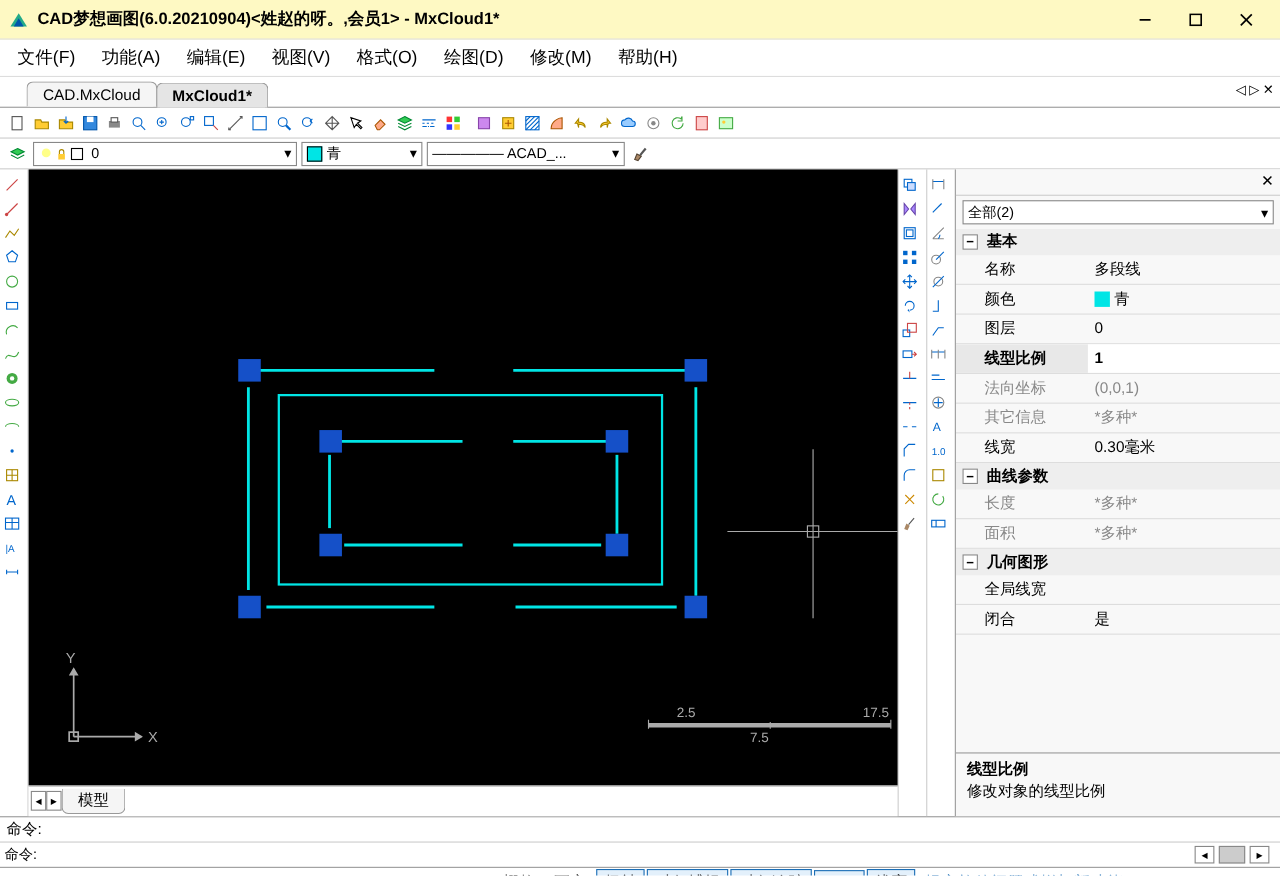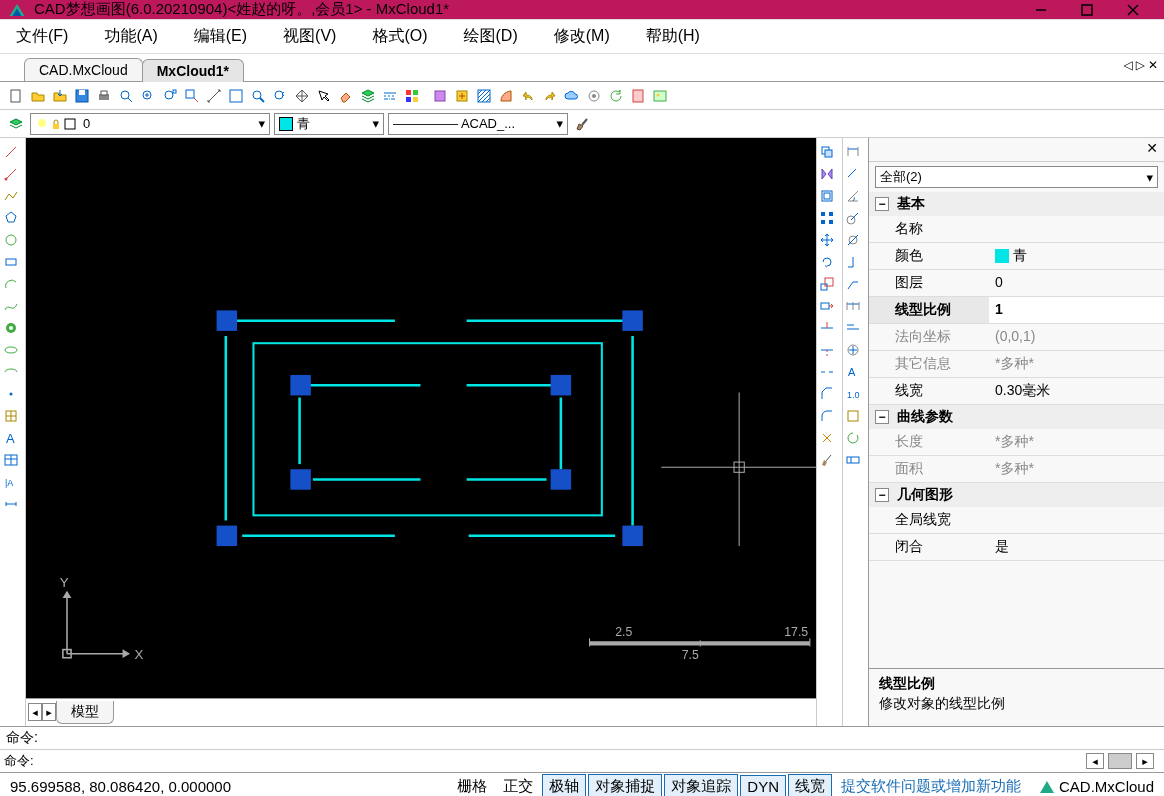--- a/index.html
+++ b/index.html
@@ -1,25 +1,25 @@
 <!DOCTYPE html>
 <html><head>
 <meta charset="utf-8">
 <style>
   * { box-sizing: border-box; margin: 0; padding: 0; font-family: "Microsoft YaHei", "SimSun", sans-serif; }
   body { width: 1164px; height: 796px; background: #fff; overflow: hidden; font-size: 14px; color: #000; }
   
   
-  .titlebar { height: 20px; display: flex; align-items: center; padding: 0 8px; background: #be185d; border-bottom: 1px solid #e0e0e0; }
+  .titlebar { height: 36px; display: flex; align-items: center; padding: 0 8px; background: #fef9c3; border-bottom: 1px solid #e0e0e0; font-weight: bold; }
   .titlebar .logo { width: 18px; height: 18px; margin-right: 8px; }
   .titlebar .title { flex: 1; font-size: 15px; }
   .wbtn { width: 46px; height: 32px; display:flex;align-items:center;justify-content:center; }
   
   
-  .menubar { height: 34px; display:flex; align-items:center; padding: 0 6px; gap: 16px; border-bottom: 1px solid #ddd;}
+  .menubar { height: 34px; display:flex; align-items:center; padding: 0 6px; gap: 4px; border-bottom: 1px solid #ddd;}
   .menubar .mitem { padding: 4px 10px; font-size: 16px; }
   
   
   .doctabs { height: 28px; display:flex; align-items:flex-end; padding-left: 24px; border-bottom: 1px solid #999; position:relative;}
   .doctab { padding: 3px 14px 3px 14px; border: 1px solid #999; border-bottom: none; border-radius: 6px 6px 0 0; margin-right: -1px; background:#f5f5f5; font-size:14px;}
   .doctab.active { background:#e5e5e5; font-weight:bold; position:relative; top:1px;}
   .doctabs .tabnav { position:absolute; right:6px; top:4px; font-size:12px; display:flex; gap:3px;}
   
   
   .maintoolbar { height: 28px; display:flex; align-items:center; padding: 2px 6px; gap:2px; border-bottom:1px solid #ccc;}
@@ -711,20 +711,21 @@
       </div>
     </div>
     <div class="propbody">
 
       <div class="propgroup-h">
           <span class="pm">−</span>
           <span>基本</span>
         </div>
       <div class="proprow">
           <div class="plabel">名称</div>
+          <div class="pval">多段线</div>
         </div>
       <div class="proprow">
           <div class="plabel">颜色</div>
           <div class="pval"><span class="colorbox" style="background:#00e5e5"></span><span>青</span></div>
         </div>
       <div class="proprow">
           <div class="plabel">图层</div>
           <div class="pval">0</div>
         </div>
       <div class="proprow sel">

